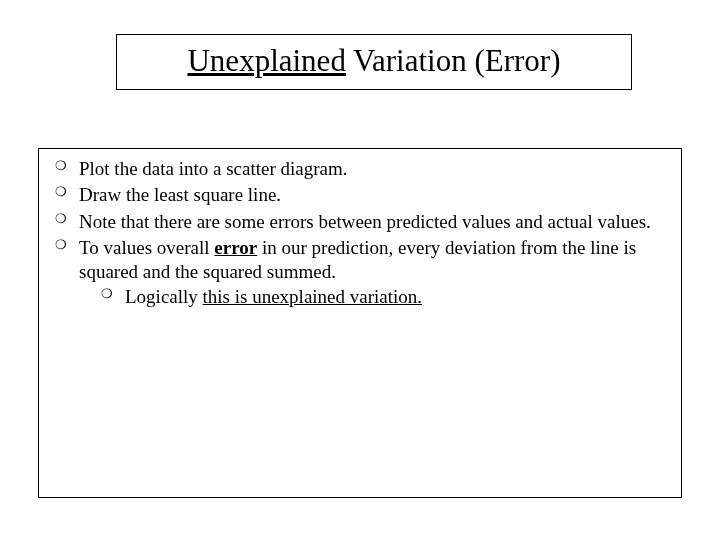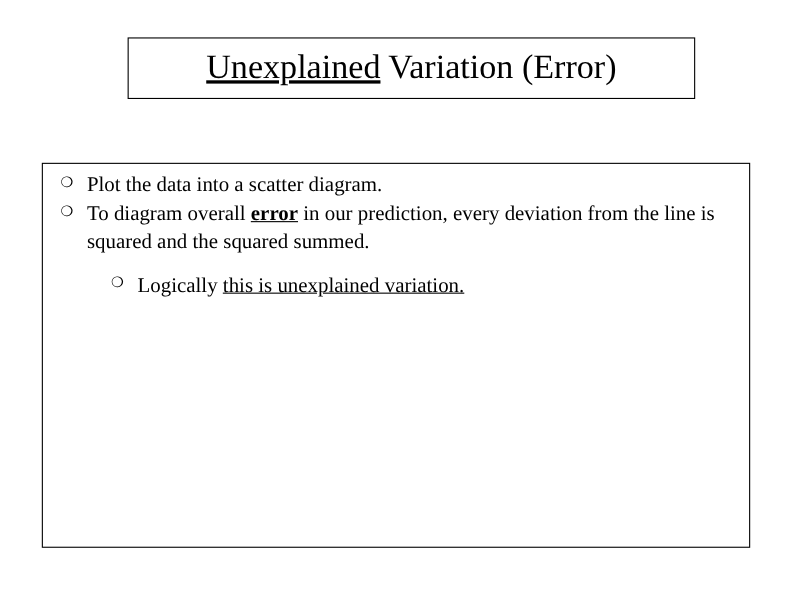--- a/index.html
+++ b/index.html
@@ -54,21 +54,21 @@
   }
   ul.outer > li::before {
     content: "❍";
     position: absolute;
     left: 0;
     top: 1px;
     font-size: 13px;
   }
   ul.inner {
     list-style: none;
-    margin: 16px 0 0 0;
+    margin: 0 0 0 0;
     padding: 0 0 0 22px;
   }
   ul.inner > li {
     position: relative;
     padding-left: 24px;
   }
   ul.inner > li::before {
     content: "❍";
     position: absolute;
     left: 0;
@@ -99,21 +99,27 @@
   <div class="title-box">
     <span class="title-under">Unexplained</span><span> Variation (Error)</span>
   </div>
 
   <div class="content-box">
     <ul class="outer">
       <li>
         <span>Plot the data into a scatter diagram.</span>
       </li>
       <li>
-        <span>To diagram overall </span><span class="u1">error</span><span> in our prediction, every deviation from the line is squared and the squared summed.</span>
+        <span>Draw the least square line.</span>
+      </li>
+      <li>
+        <span>Note that there are some errors between predicted values and actual values.</span>
+      </li>
+      <li>
+        <span>To values overall </span><span class="u1">error</span><span> in our prediction, every deviation from the line is squared and the squared summed.</span>
         <ul class="inner">
           <li>
             <span>Logically </span><span class="u2">this is unexplained variation.</span>
           </li>
         </ul>
       </li>
     </ul>
   </div>
 
 </div>

